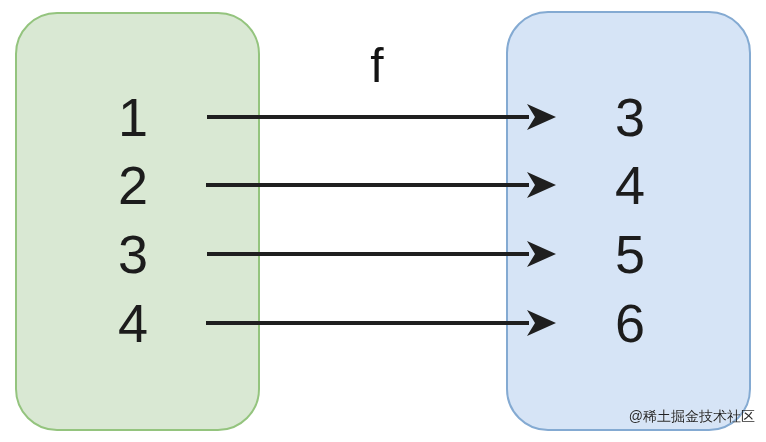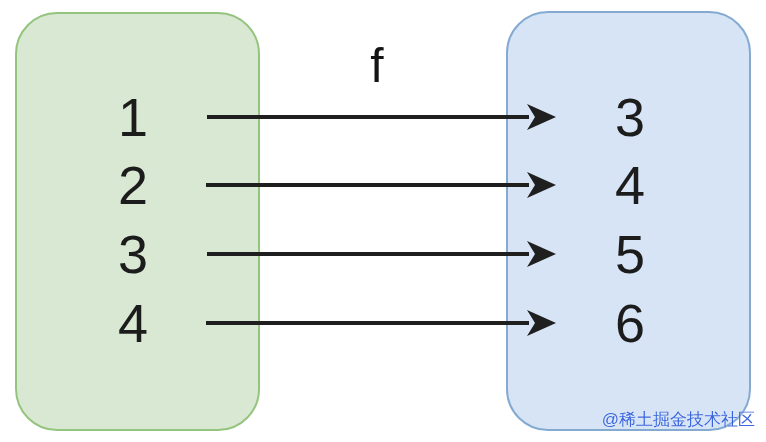--- a/index.html
+++ b/index.html
@@ -63,22 +63,22 @@
     left: 0;
     top: 0;
     width: 766px;
     height: 442px;
     pointer-events: none;
   }
   #watermark {
     position: absolute;
     right: 11px;
     top: 408px;
-    font-size: 17px;
-    color: #1d4ed8;
+    font-size: 14px;
+    color: #000000;
     opacity: 0.85;
     white-space: nowrap;
     text-shadow: 0 0 1px #ffffff;
   }
 </style>
 </head>
 <body>
 
 <div id="canvas">
 

